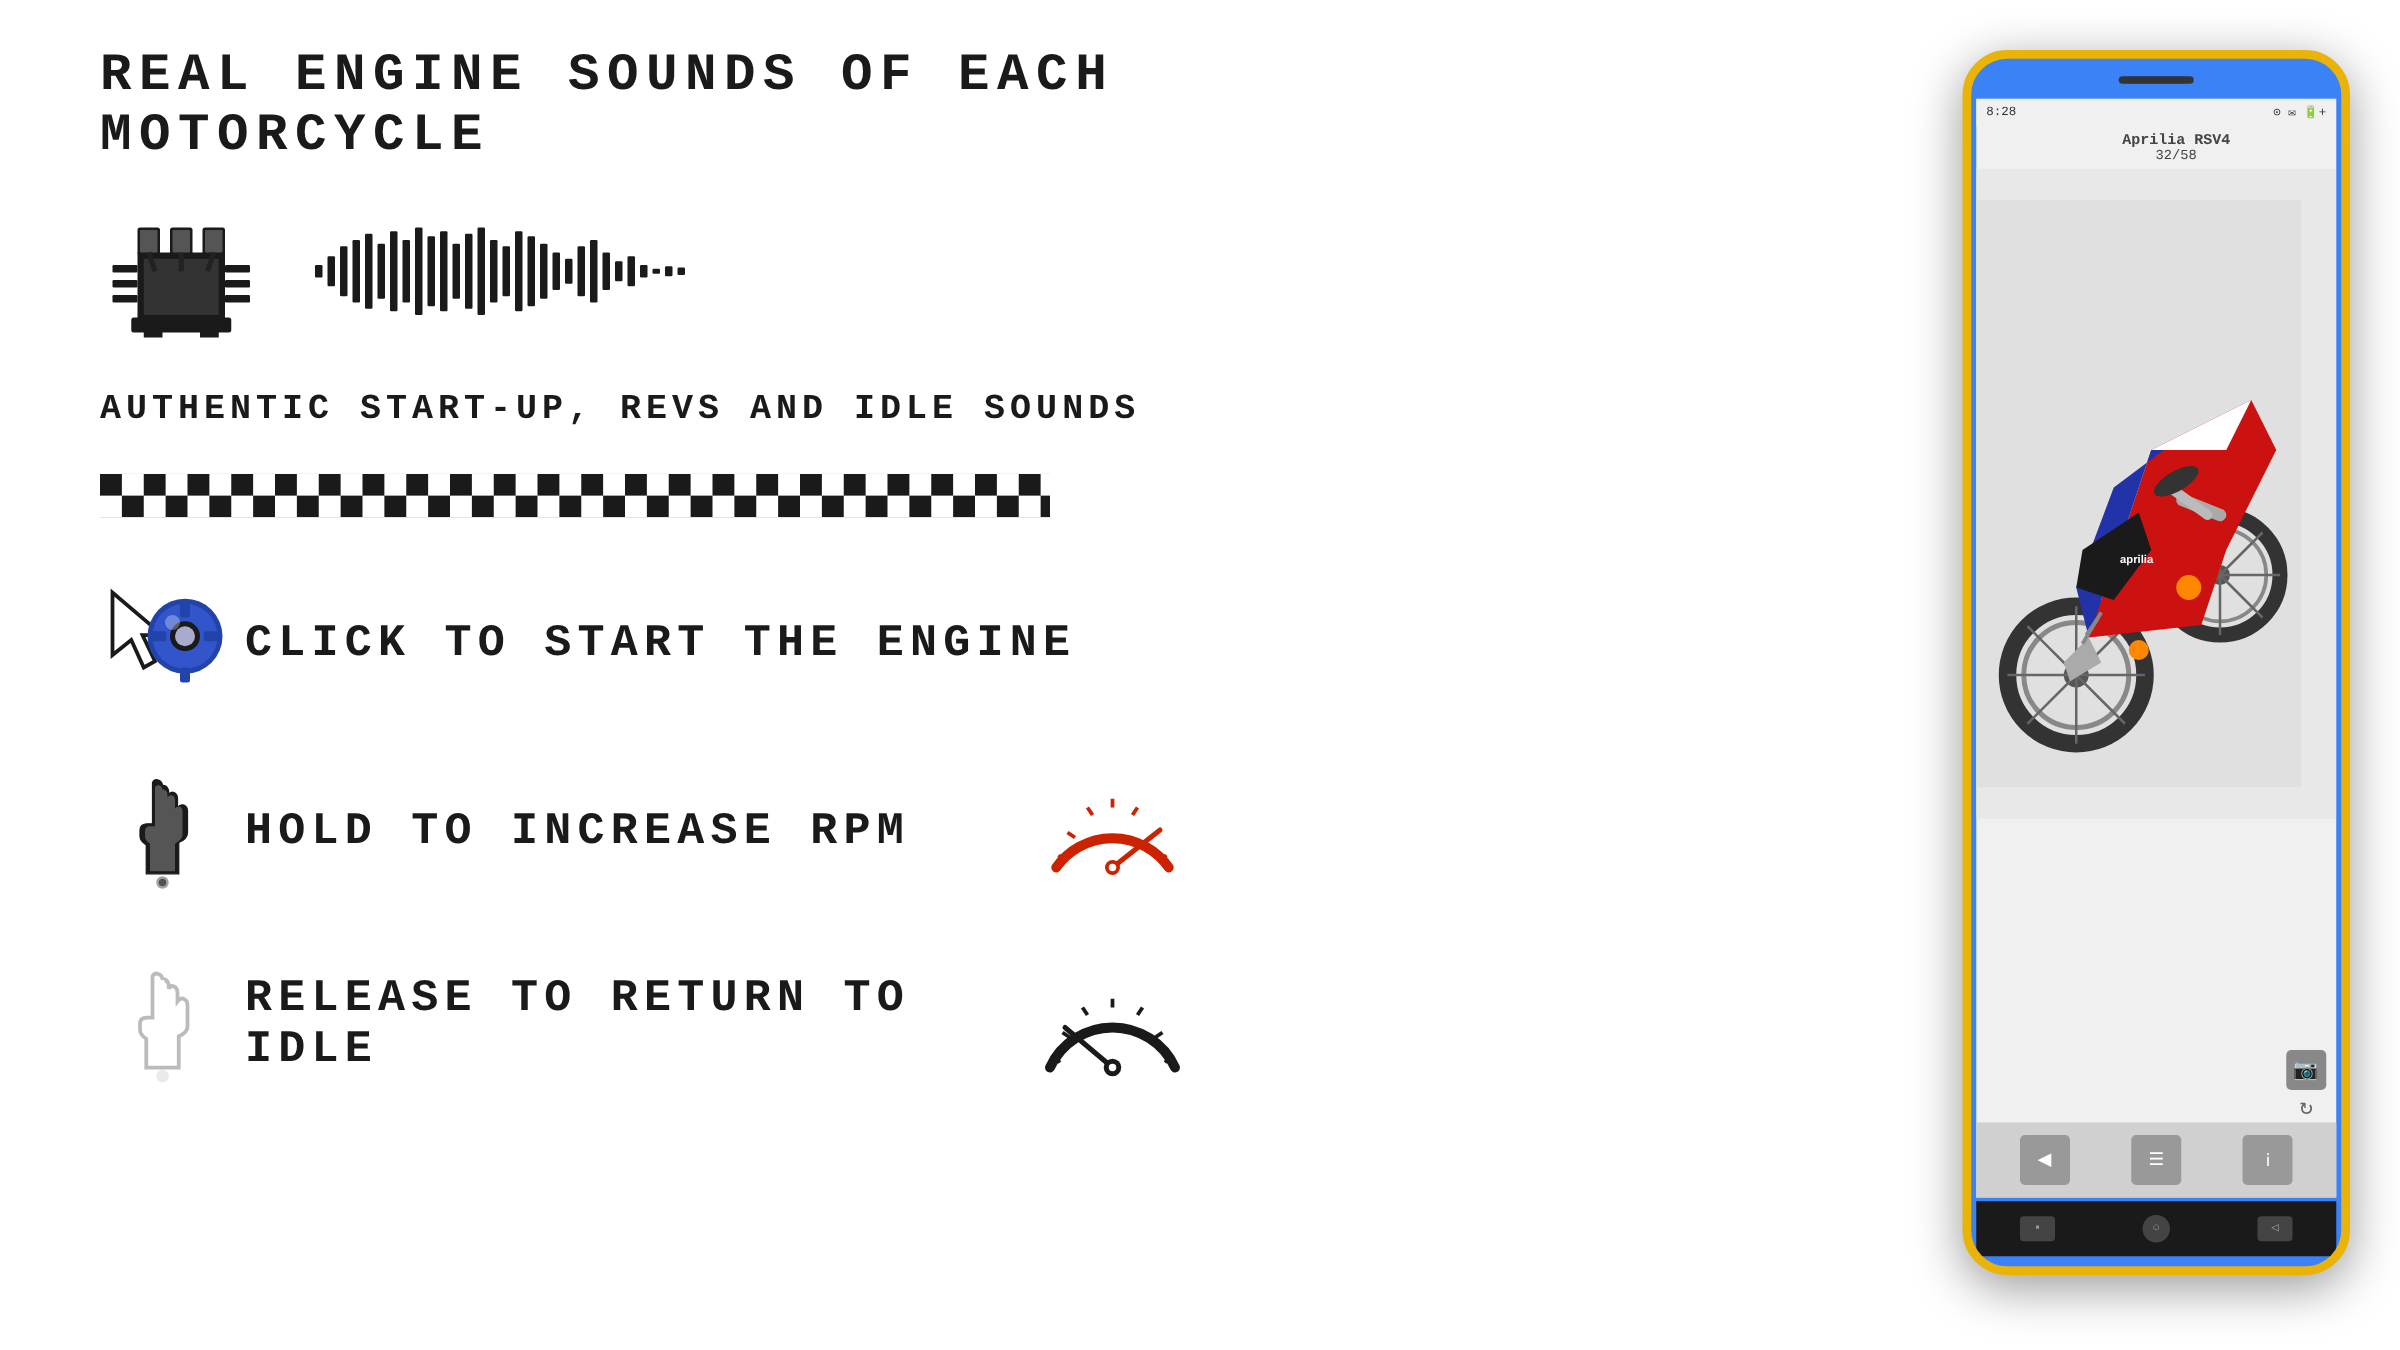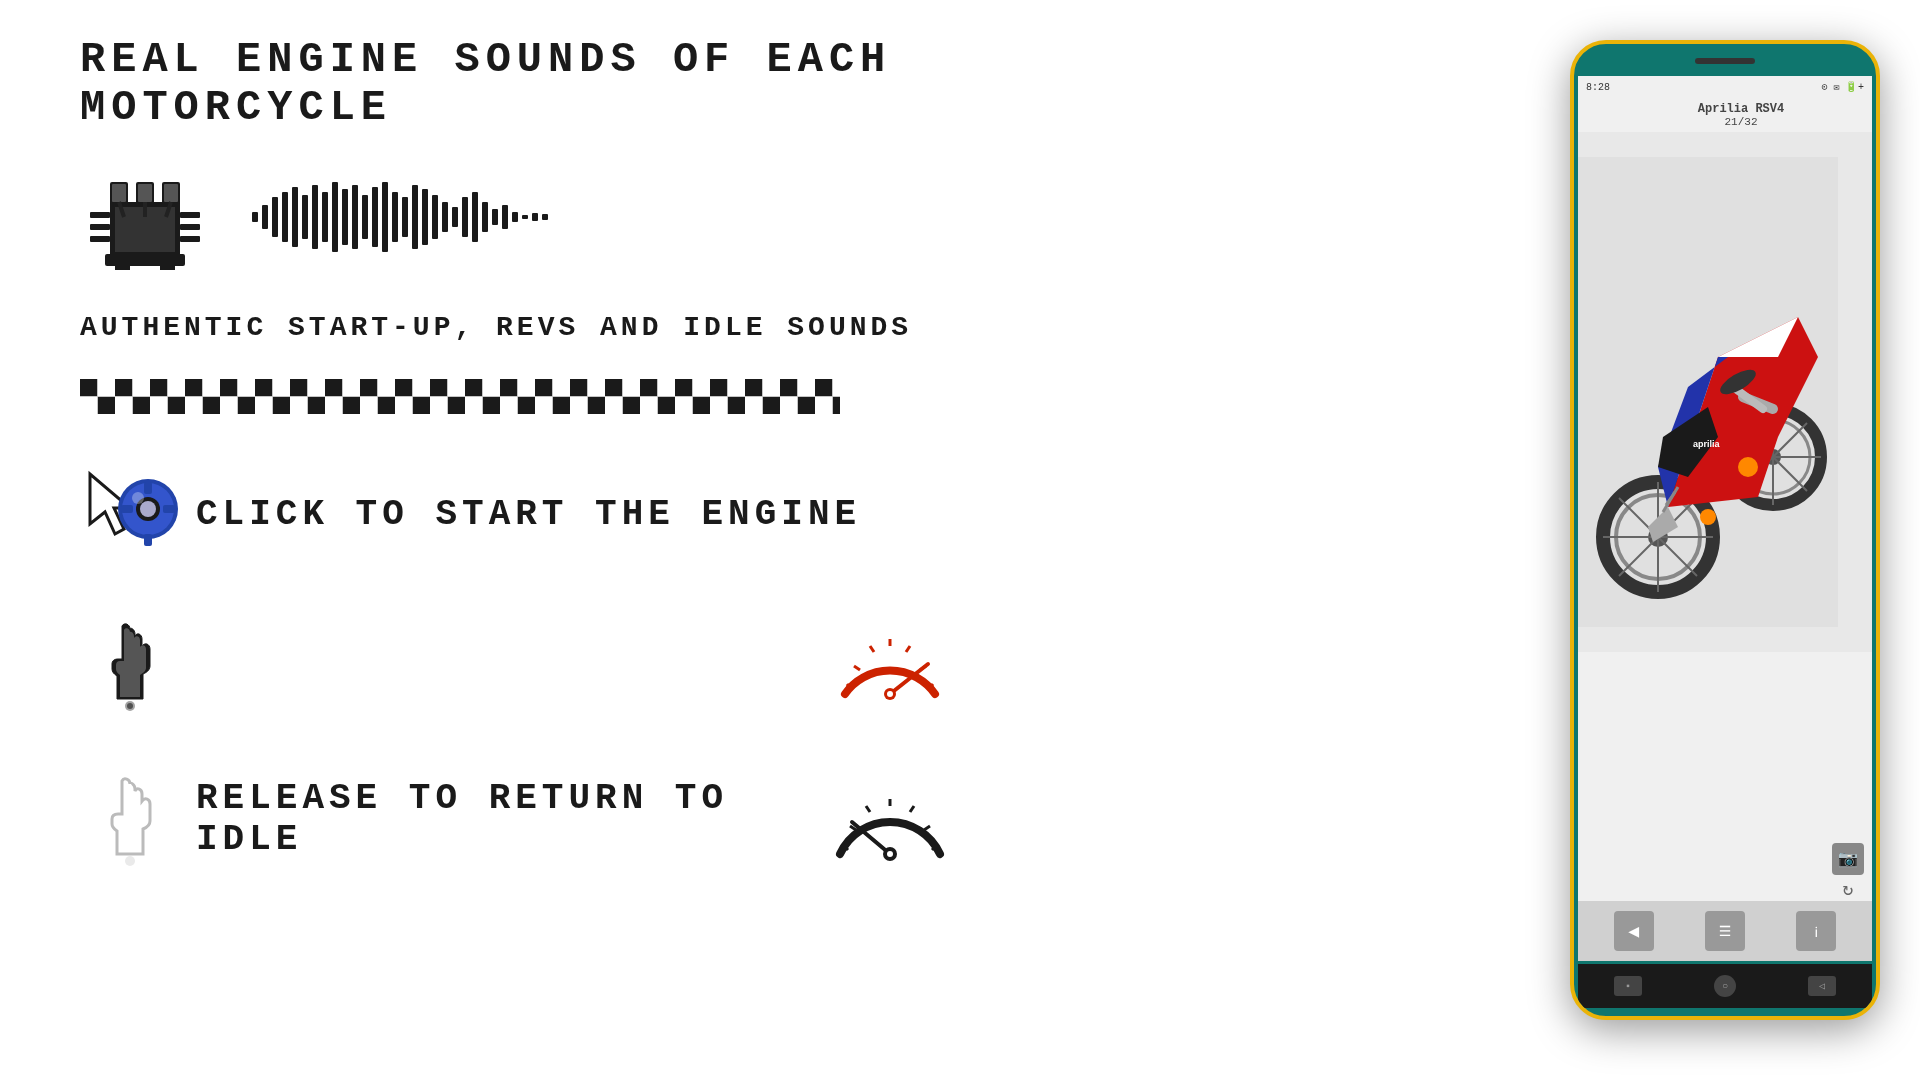--- a/index.html
+++ b/index.html
@@ -110,23 +110,23 @@
       position: absolute;
       right: 40px;
       top: 40px;
       width: 310px;
       height: 980px;
     }
 
     .phone-body {
       width: 310px;
       height: 980px;
-      background: #0f766e;
+      background: #3b82f6;
       border-radius: 36px;
-      border: 4px solid #eab308;
+      border: 7px solid #eab308;
       position: relative;
       overflow: hidden;
       box-shadow: 0 10px 40px rgba(0,0,0,0.4);
       padding-left: 40px;
     }
 
     .phone-speaker {
       position: absolute;
       top: 14px;
       left: 50%;
@@ -351,20 +351,21 @@
   <div class="feature-row">
 
     <svg class="feature-icon" viewBox="0 0 100 100" xmlns="http://www.w3.org/2000/svg">
 
       <path d="M50,15 C50,10 44,8 42,12 L42,45 L38,45 C34,45 32,47 32,50 L32,55 C32,58 34,60 37,62 L37,85 L63,85 L63,60 C68,58 70,55 70,52 L70,35 C70,30 65,28 62,32 L62,25 C62,20 57,18 55,22 L55,20 C55,15 50,13 50,15 Z" fill="#1a1a1a" stroke="#1a1a1a" stroke-width="1"></path>
       <path d="M50,18 C50,14 45,13 44,16 L44,47 L40,47 C37,47 36,49 36,51 L36,55 C36,57 37,59 40,61 L40,83 L60,83 L60,61 C63,59 66,57 66,54 L66,35 C66,31 62,30 60,33 L60,26 C60,22 56,21 54,24 L54,22 C54,18 50,17 50,18 Z" fill="#555"></path>
 
       <circle cx="50" cy="92" r="5" fill="#1a1a1a" opacity="0.4"></circle>
       <circle cx="50" cy="92" r="3" fill="#1a1a1a" opacity="0.6"></circle>
     </svg>
+    <span class="feature-text">HOLD TO INCREASE RPM</span>
 
     <svg class="rpm-gauge" viewBox="0 0 120 100" xmlns="http://www.w3.org/2000/svg">
 
       <path d="M15,80 A55,55 0 0,1 105,80" fill="none" stroke="#cc2200" stroke-width="8" stroke-linecap="round"></path>
 
       <g stroke="#cc2200" stroke-width="3">
         <line x1="17" y1="70" x2="22" y2="76"></line>
         <line x1="24" y1="52" x2="30" y2="56"></line>
         <line x1="40" y1="32" x2="44" y2="38"></line>
         <line x1="60" y1="25" x2="60" y2="32"></line>
@@ -417,21 +418,21 @@
 
     <div class="phone-screen">
 
       <div class="phone-status-bar">
         <span>8:28</span>
         <span>⊙ ✉ 🔋+</span>
       </div>
 
       <div class="phone-app-header">
         <div style="font-weight:bold; font-size:12px;">Aprilia RSV4</div>
-        <div style="font-size:11px;">21/32</div>
+        <div style="font-size:11px;">32/58</div>
       </div>
 
       <div class="phone-bike-image">
 
         <svg width="260" height="470" viewBox="0 0 260 470" xmlns="http://www.w3.org/2000/svg">
 
           <rect width="260" height="470" fill="#e0e0e0"></rect>
 
           <circle cx="80" cy="380" r="55" fill="none" stroke="#333" stroke-width="14"></circle>
           <circle cx="80" cy="380" r="42" fill="none" stroke="#888" stroke-width="4"></circle>

